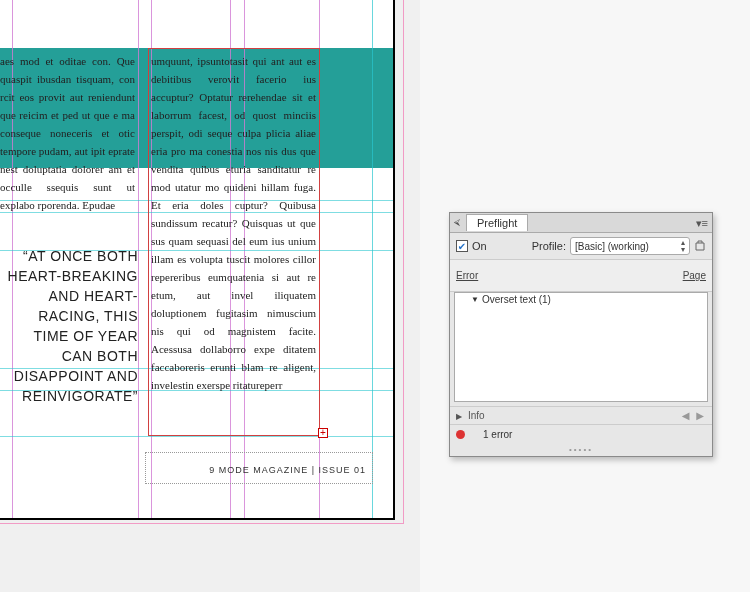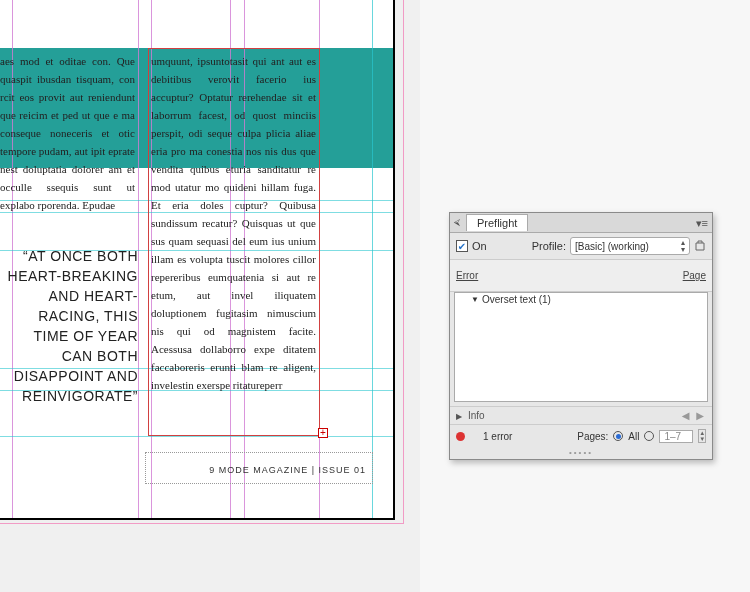--- a/index.html
+++ b/index.html
@@ -272,26 +272,15 @@
     <span class="nav-arrows">
       <span>◀</span>
       <span>▶</span>
     </span>
   </div>
 
   <div class="status-row">
     <span class="dot-red"></span>
     <span>1 error</span>
     <span style="flex:1"></span>
-    <span class="pages-ctl">
-      <span>Pages:</span>
-      <span class="radio sel"></span>
-      <span>All</span>
-      <span class="radio"></span>
-      <span class="range-box">1–7</span>
-      <span class="stepper">
-          <span>▴</span>
-          <span>▾</span>
-        </span>
-    </span>
   </div>
   <div class="grip">•••••</div>
 </div>
 
 </body></html>

